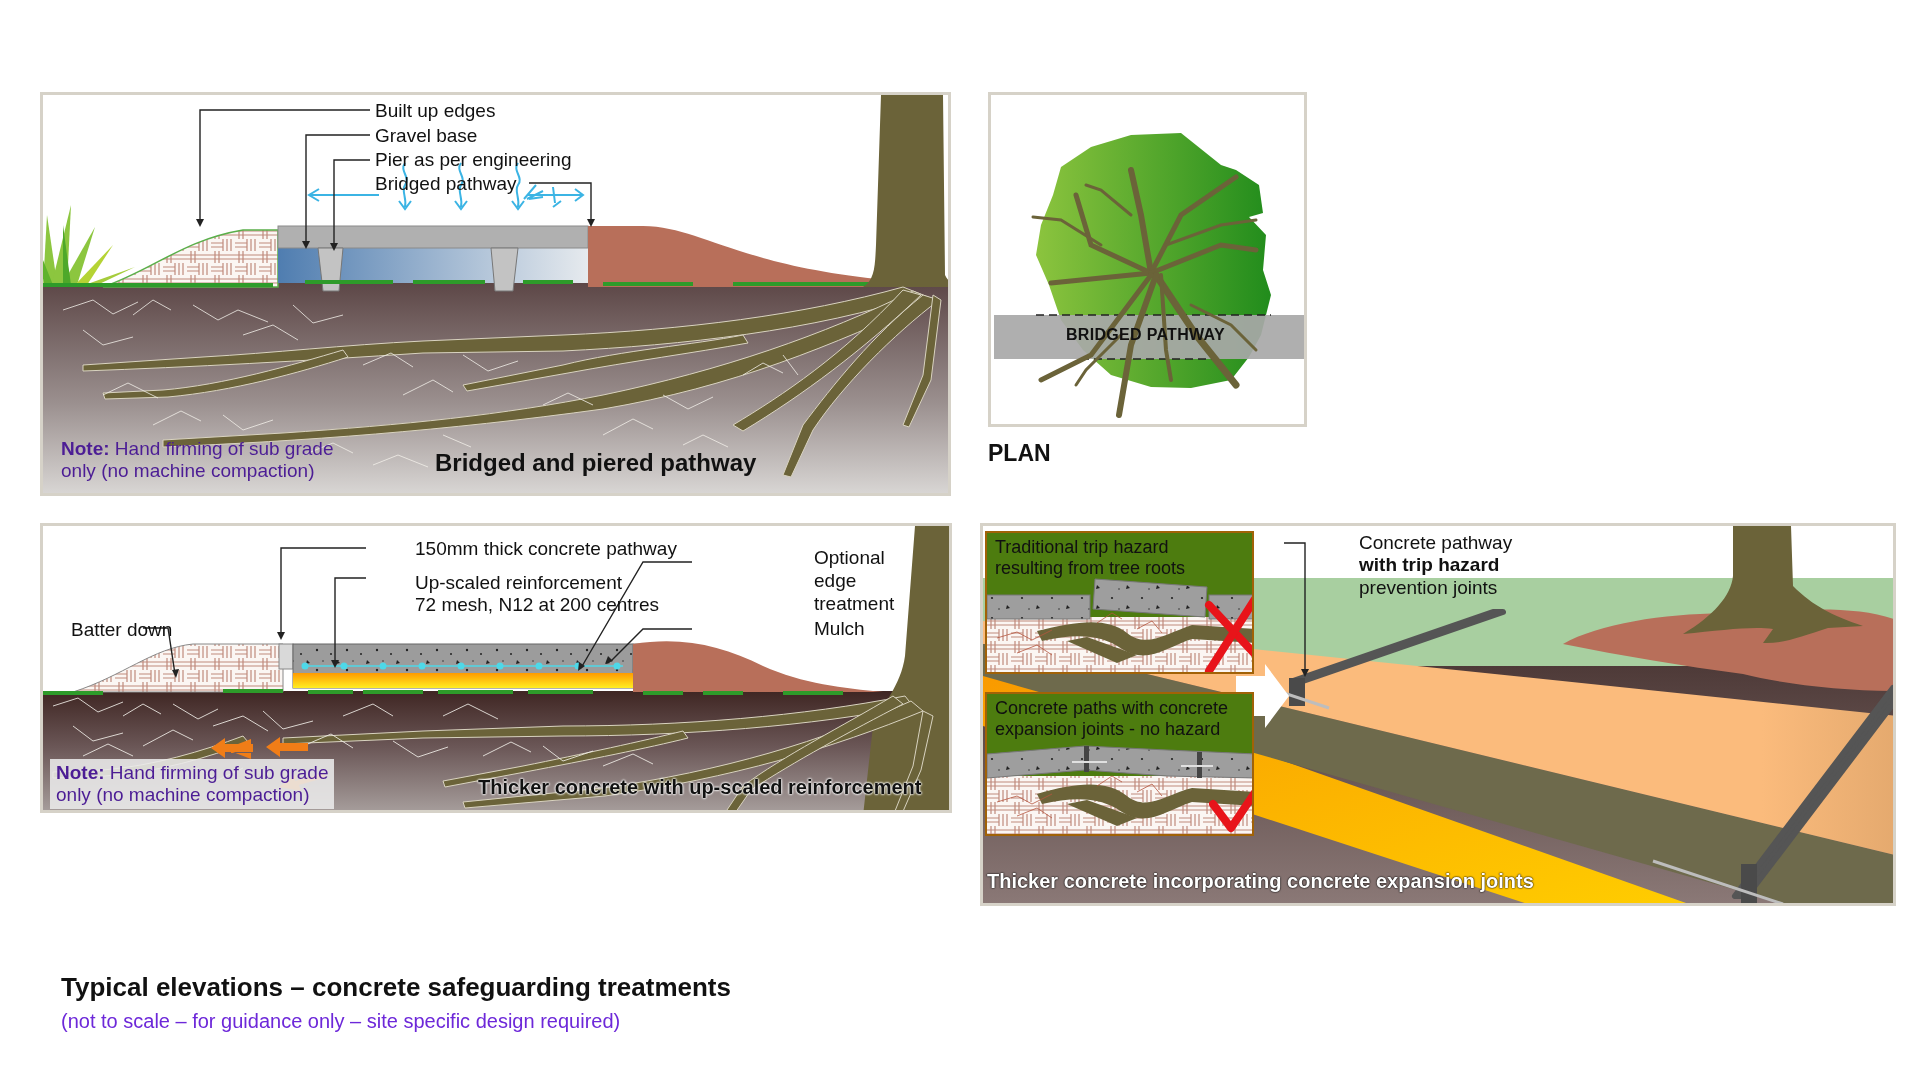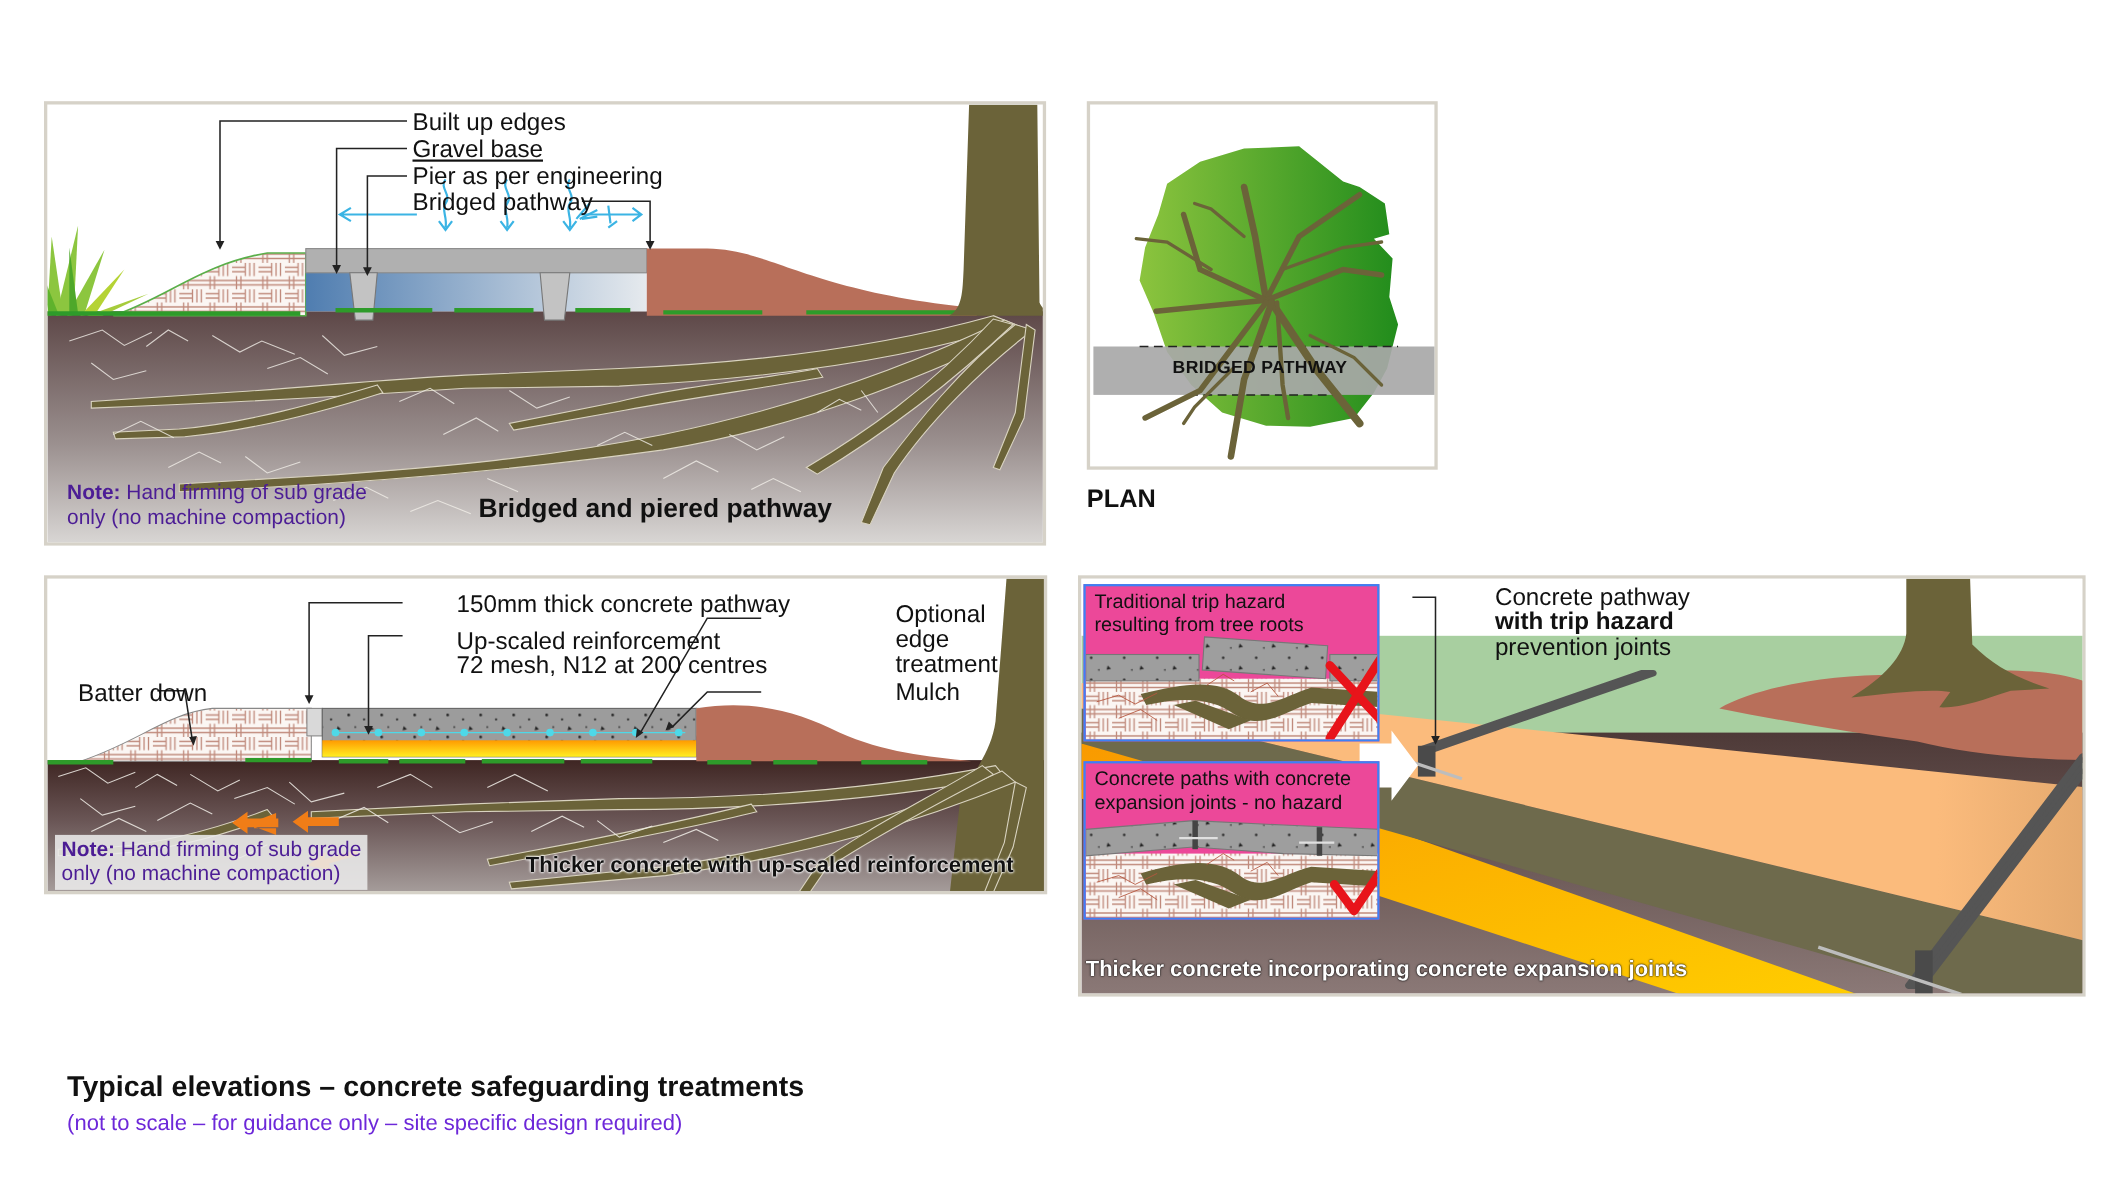--- a/index.html
+++ b/index.html
@@ -1,28 +1,28 @@
 <!DOCTYPE html>
 <html><head>
 <meta charset="utf-8">
 <style>
   html, body { margin:0; padding:0; background:#ffffff; }
   body { width:1920px; height:1080px; position:relative; overflow:hidden;
          font-family:"Liberation Sans", sans-serif; color:#111; }
   .panel { position:absolute; box-sizing:border-box; border:3px solid #d6d2c8; overflow:hidden; background:#fff; }
   .panel svg { position:absolute; left:0; top:0; }
-  .lbl { position:absolute; font-size:22px; line-height:23px; color:#111; white-space:nowrap; }
+  .lbl { position:absolute; font-size:19px; line-height:23px; color:#111; white-space:nowrap; }
   .note { position:absolute; font-size:19px; line-height:22px; color:#4c1d95; white-space:nowrap; }
   .note b { font-weight:bold; }
   .cap { position:absolute; font-size:24px; font-weight:bold; color:#111; white-space:nowrap; }
   .cap-w { position:absolute; font-size:20px; font-weight:bold; color:#fff; white-space:nowrap;
            text-shadow:0 0 2px #000, 0 0 1px #000; }
   .cap-outline { position:absolute; font-size:20px; font-weight:bold; color:#111; white-space:nowrap;
            text-shadow:0 0 2px #fff, 0 0 2px #fff, 0 0 3px #fff; }
-  .inset { position:absolute; box-sizing:border-box; border:2px solid #3b82f6; background:#ec4899; overflow:hidden; }
+  .inset { position:absolute; box-sizing:border-box; border:2px solid #a16207; background:#4d7c0f; overflow:hidden; }
   .inset .lbl { font-size:18px; line-height:22px; }
   #plan-label { position:absolute; left:988px; top:440px; font-size:23px; font-weight:bold; }
   #plan-path-label { position:absolute; font-size:16px; font-weight:bold; color:#111; letter-spacing:0.3px; }
   #title { position:absolute; left:61px; top:972px; font-size:26px; font-weight:bold; color:#111; }
   #subtitle { position:absolute; left:61px; top:1010px; font-size:20px; color:#6d28d9; }
 </style>
 </head>
 <body>
 
 <div class="panel" style="left:40px;top:92px;width:911px;height:404px;">
@@ -114,21 +114,21 @@
         <path d="M486 88 H548 V128"></path>
     </g>
     <g fill="#222">
       <path d="M153 124 l4 8 l4 -8z"></path>
         <path d="M259 146 l4 8 l4 -8z"></path>
       <path d="M287 148 l4 8 l4 -8z"></path>
         <path d="M544 124 l4 8 l4 -8z"></path>
     </g>
   </svg>
   <div class="lbl" style="left:332px;top:4px;">Built up edges</div>
-  <div class="lbl" style="left:332px;top:29px;text-decoration:underline;">Gravel base</div>
+  <div class="lbl" style="left:332px;top:29px;">Gravel base</div>
   <div class="lbl" style="left:332px;top:53px;">Pier as per engineering</div>
   <div class="lbl" style="left:332px;top:77px;">Bridged pathway</div>
   <div class="note" style="left:18px;top:343px;">
     <div><b>Note:</b><span> Hand firming of sub grade</span></div>
     <div>only (no machine compaction)</div>
   </div>
   <div class="cap" style="left:392px;top:354px;">Bridged and piered pathway</div>
 </div>
 
 <div class="panel" style="left:988px;top:92px;width:319px;height:335px;">

